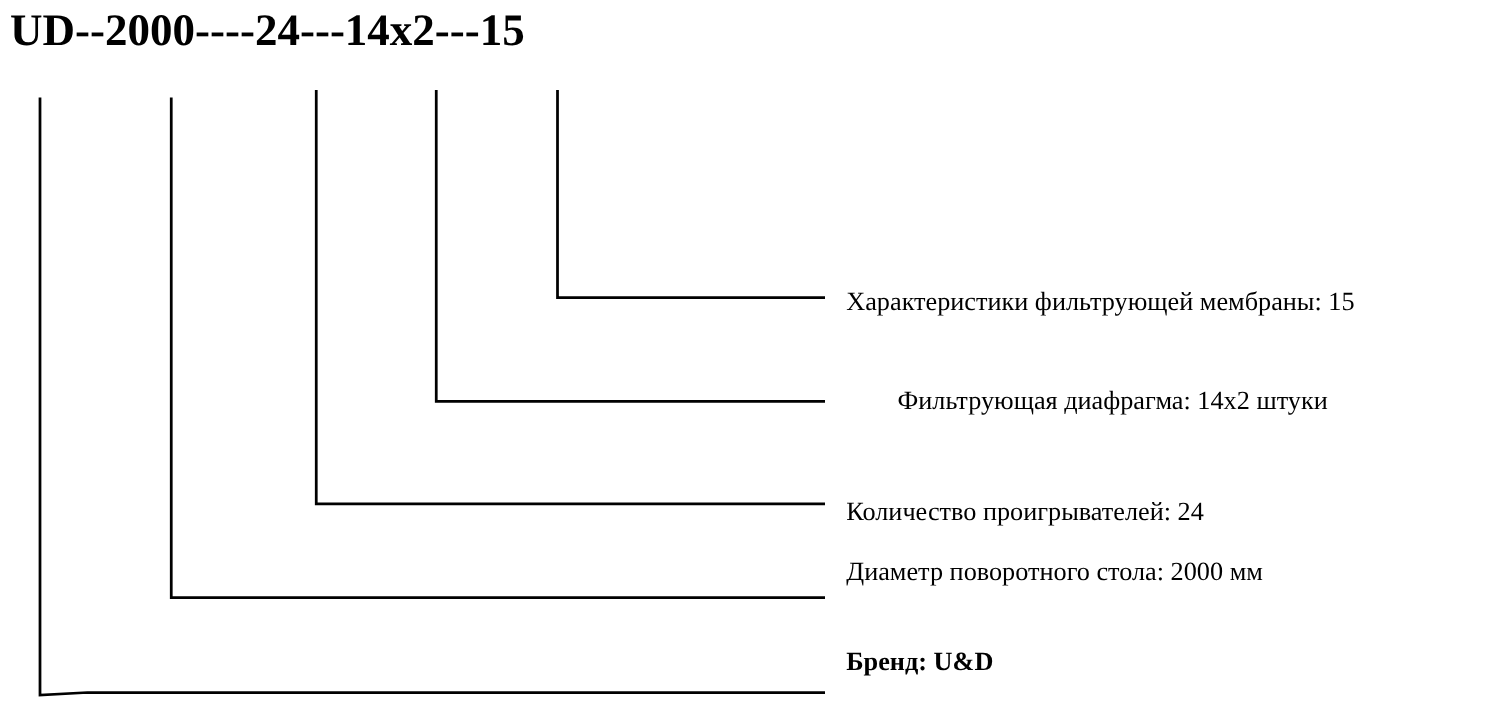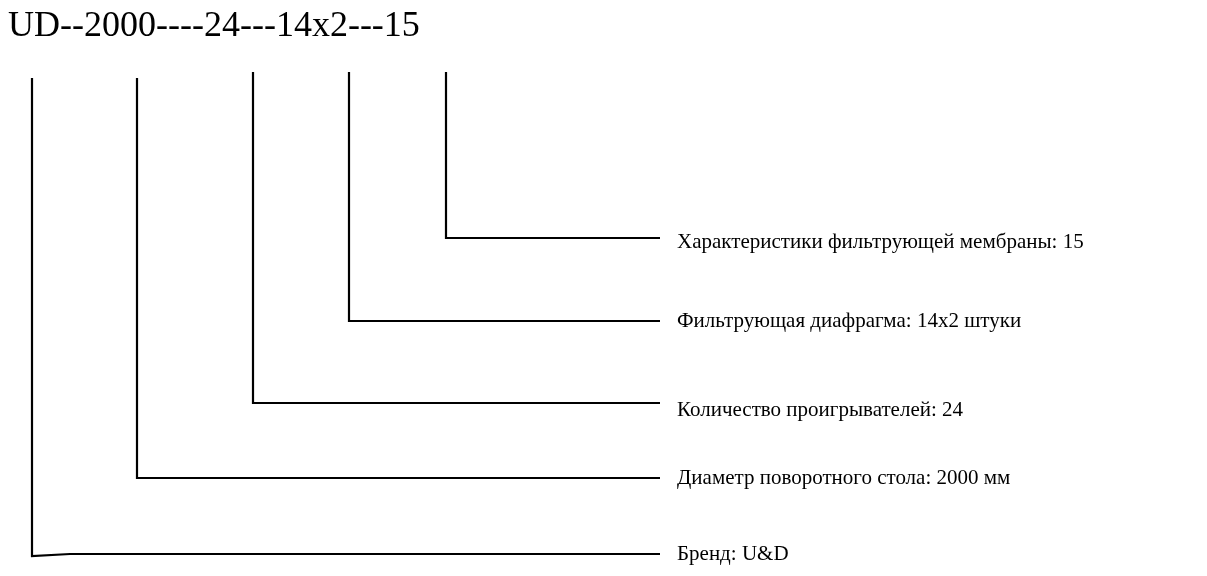--- a/index.html
+++ b/index.html
@@ -1,18 +1,18 @@
 <!DOCTYPE html>
 <html><head>
   <meta charset="utf-8">
   <style>
     html, body { margin: 0; padding: 0; background: #ffffff; }
     body { width: 1207px; height: 576px; position: relative; overflow: hidden;
            font-family: "Liberation Serif", "DejaVu Serif", serif; color: #000; }
-    .title { position: absolute; left: 8px; top: 2px; font-size: 36px; font-weight: normal;
+    .title { position: absolute; left: 8px; top: 2px; font-size: 36px; font-weight: bold;
              letter-spacing: 0px; white-space: nowrap; line-height: 44px; }
     svg.lines { position: absolute; left: 0; top: 0; }
     .label { position: absolute; left: 677px; font-size: 21px; line-height: 35px; white-space: nowrap; }
   </style>
 </head>
 <body>
 
 <div class="title">UD--2000----24---14x2---15</div>
 
 <svg class="lines" width="1207" height="576">
@@ -26,16 +26,16 @@
 
     <polyline points="137,78 137,478 660,478"></polyline>
 
     <polyline points="32,78 32,556 70,554 660,554"></polyline>
   </g>
 </svg>
 
 <div class="label" style="top:224px;">
   <div>Характеристики фильтрующей мембраны: 15</div>
 </div>
-<div class="label" style="top:303px;">Фильтрующая диафрагма: 14x2 штуки</div>
+<div class="label" style="top:303px;margin-left:41px;">Фильтрующая диафрагма: 14x2 штуки</div>
 <div class="label" style="top:392px;">Количество проигрывателей: 24</div>
-<div class="label" style="top:460px;">Диаметр поворотного стола: 2000 мм</div>
-<div class="label" style="top:536px;">Бренд: U&amp;D</div>
+<div class="label" style="top:440px;">Диаметр поворотного стола: 2000 мм</div>
+<div class="label" style="top:512px;font-weight:bold;">Бренд: U&amp;D</div>
 
 </body></html>

